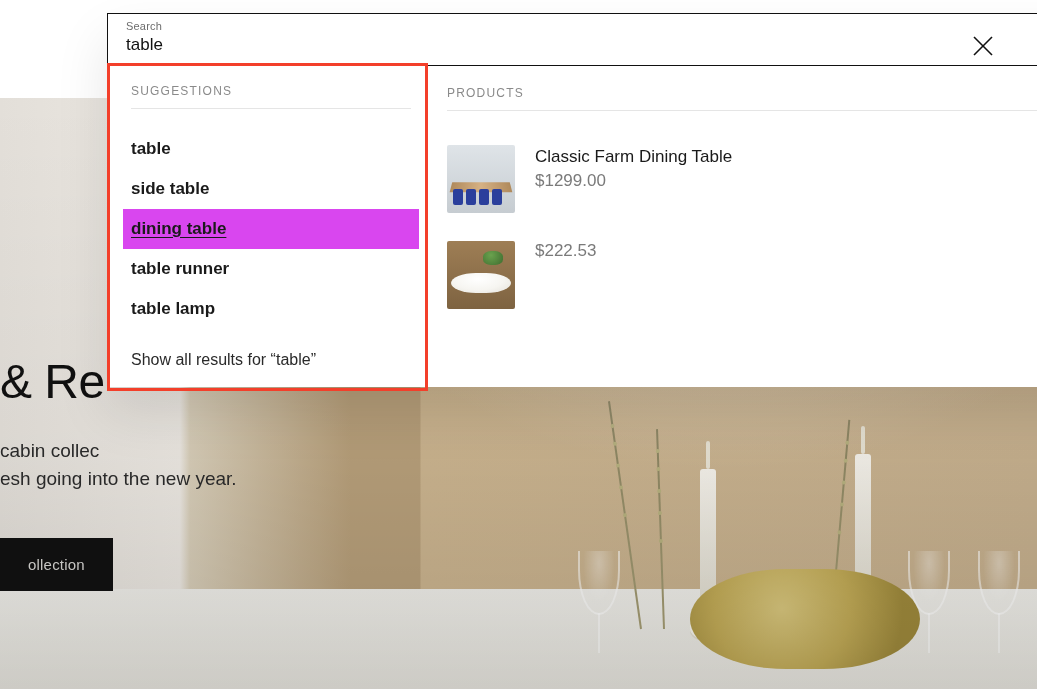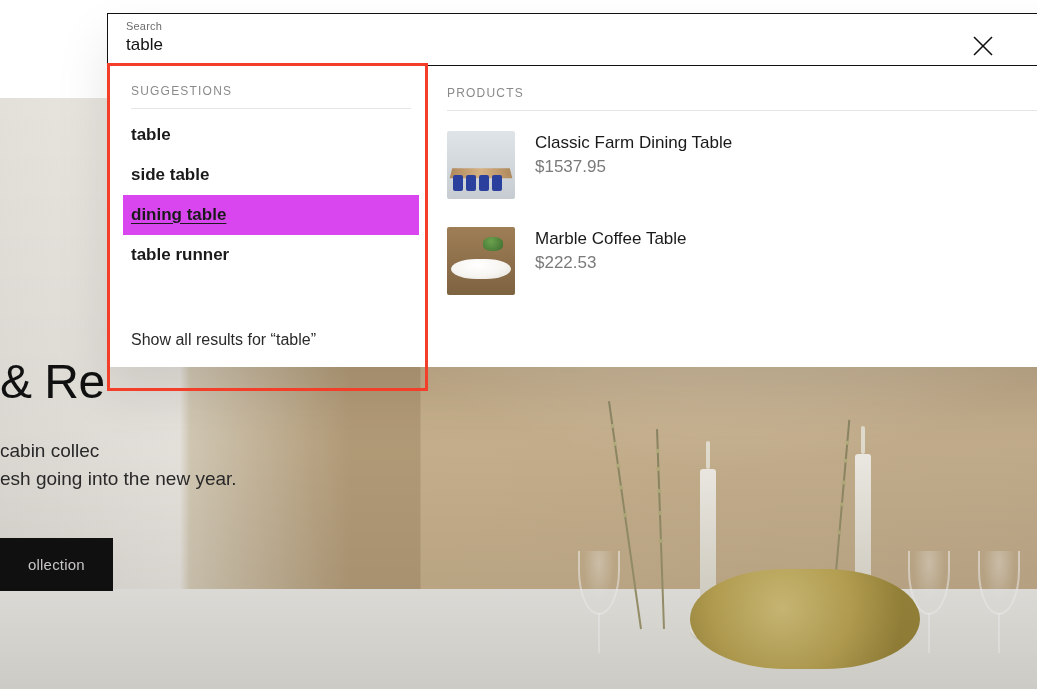--- a/index.html
+++ b/index.html
@@ -59,21 +59,21 @@
   .search-input{width:100%;border:none;outline:none;font-size:17px;font-family:inherit;color:#111;padding:0;margin-top:3px;background:transparent;}
   .search-actions{position:absolute;right:10px;top:50%;transform:translateY(-50%);display:flex;align-items:center;gap:12px;}
   .clear-btn{width:22px;height:22px;border-radius:50%;border:1.5px solid #c3c3c3;display:flex;align-items:center;justify-content:center;cursor:pointer;color:#555;}
   .clear-btn svg{width:9px;height:9px;}
   .vdiv{width:1px;height:30px;background:#dedede;}
   .search-go{width:26px;height:26px;display:flex;align-items:center;justify-content:center;cursor:pointer;color:#333;}
 
   .body{display:flex;padding:18px 24px 6px 24px;}
   .col{flex:1;min-width:0;}
   .col+.col{margin-left:16px;}
-  .col-h{font-size:12px;letter-spacing:1.2px;color:#8a8a8a;padding-bottom:10px;border-bottom:1px solid #e5e5e5;margin-bottom:6px;}
+  .col-h{font-size:12px;letter-spacing:1.2px;color:#8a8a8a;padding-bottom:10px;border-bottom:1px solid #e5e5e5;margin-bottom:20px;}
 
   .sugg-list{ 
     position:relative;
     margin:-17px -0px -6px -23px;
     padding:17px 0px 6px 23px;
   }
   .sugg-list::before{content:"";position:absolute;left:-1px;top:-4px;width:315px;height:322px;border:3px solid #f33f2a;pointer-events:none;}
   .sugg-inner{width:280px;}
   .sugg-item{font-size:17px;font-weight:600;color:#1a1a1a;padding:10px 8px;cursor:pointer;margin-left:-8px;margin-right:-8px;}
   .sugg-item.selected{background:#d946ef;text-decoration:underline;text-underline-offset:3px;}
@@ -154,39 +154,39 @@
 
     <div class="col" style="flex:0 0 300px">
       <div class="sugg-list">
         <div class="sugg-inner">
           <div class="col-h">SUGGESTIONS</div>
           <div id="sugg-container">
               <div class="sugg-item">table</div>
               <div class="sugg-item">side table</div>
               <div class="sugg-item selected">dining table</div>
               <div class="sugg-item">table runner</div>
+              <div class="sugg-item">table lamp</div>
             </div>
         </div>
       </div>
     </div>
 
     <div class="col products">
       <div class="col-h">PRODUCTS</div>
       <div id="prod-container">
           <div class="prod">
             <div class="prod-thumb thumb-b"></div>
             <div>
               <div class="prod-title">Classic Farm Dining Table</div>
-              <div class="prod-price">$1537.95</div>
+              <div class="prod-price">$1299.00</div>
             </div>
           </div>
           <div class="prod">
             <div class="prod-thumb thumb-c"></div>
             <div>
-              <div class="prod-title">Marble Coffee Table</div>
               <div class="prod-price">$222.53</div>
             </div>
           </div>
         </div>
     </div>
 
   </div>
 
   <div class="footer">
     <span>Show all results for “table”</span>

